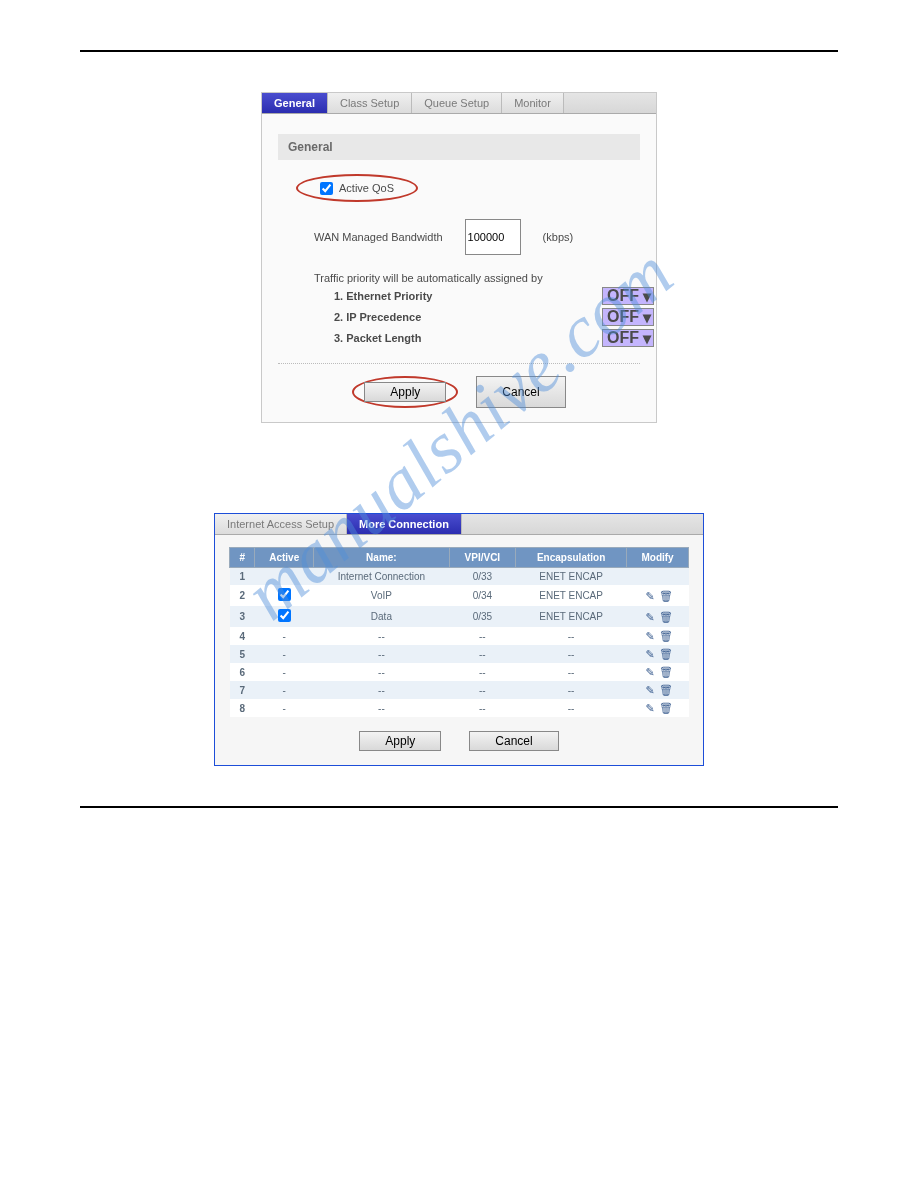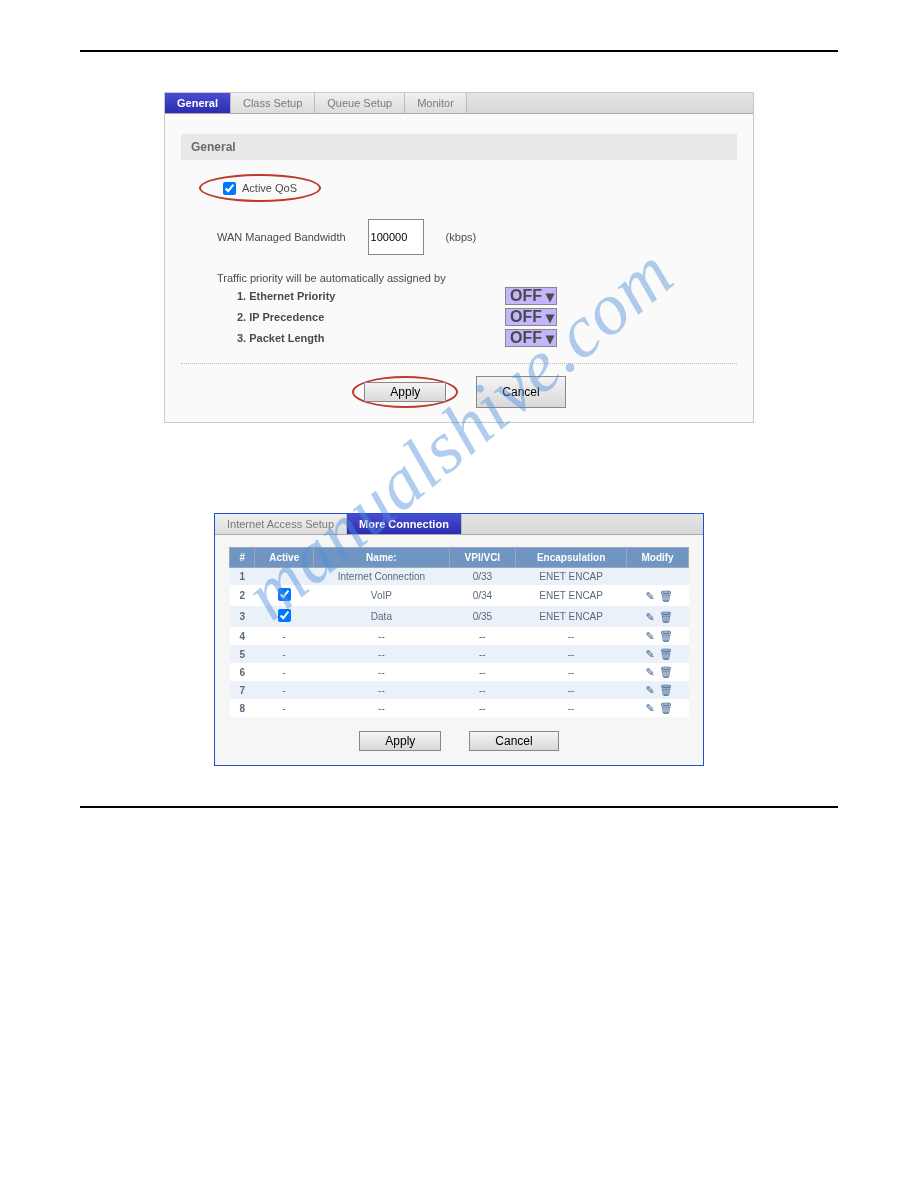--- a/index.html
+++ b/index.html
@@ -1,21 +1,21 @@
 <!DOCTYPE html>
 <html><head>
 <meta charset="utf-8">
 <style>
 * { box-sizing: border-box; margin: 0; padding: 0; }
 body { font-family: Verdana, Arial, sans-serif; background: #fff; width: 918px; margin: 0 auto; color: #333; }
 .page { padding: 40px 80px; }
 .hr { border-top: 2px solid #000; margin: 10px 0 40px 0; }
 .hr-foot { border-top: 2px solid #000; margin: 40px 0 10px 0; }
 
-.panel { width: 590px; margin: 0 auto 90px auto; background: #fafafa; border: 1px solid #c9c9c9; }
+.panel { width: 396px; margin: 0 auto 90px auto; background: #fafafa; border: 1px solid #c9c9c9; }
 .tabs { display: flex; background: linear-gradient(#e5e5e5,#d7d7d7); border-bottom: 1px solid #aaa; }
 .tab { padding: 4px 12px; font-size: 11px; color: #7a7a7a; border-right: 1px solid #bbb; cursor: pointer; background: linear-gradient(#f0f0f0,#dcdcdc); }
 .tab.active { background: linear-gradient(#4a4dcf,#2b2db0); color: #fff; font-weight: bold; }
 .panel-body { padding: 12px 16px 14px 16px; background: #fafafa; font-size: 11px; color: #4a4a4a; }
 .section-header { background: #e8e8e8; padding: 6px 10px; font-size: 12px; color: #6a6a6a; font-weight: bold; margin: 8px 0 14px 0; }
 .checkbox-row { display: flex; align-items: center; gap: 6px; margin: 6px 0 8px 18px; border: 2px solid #c0392b; border-radius: 50%/50%; width: 122px; height: 28px; justify-content: center; }
 .checkbox-row input { width: 13px; height: 13px; }
 .indent { margin-left: 36px; }
 .row { display: flex; align-items: center; gap: 22px; margin: 17px 0; }
 .num-input { width: 56px; font-size: 11px; padding: 11px 2px; border: 1px solid #888; background: #fff; }

